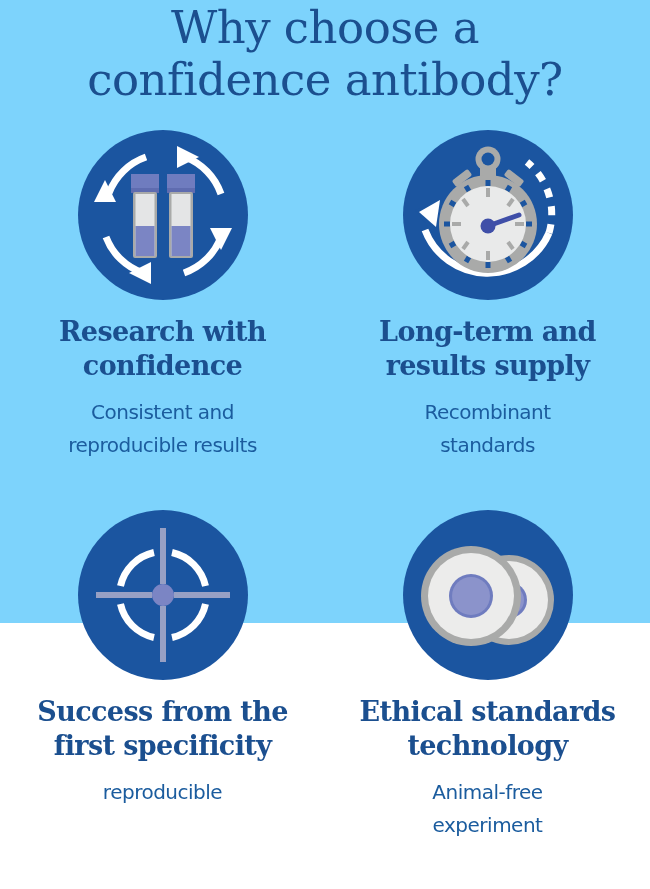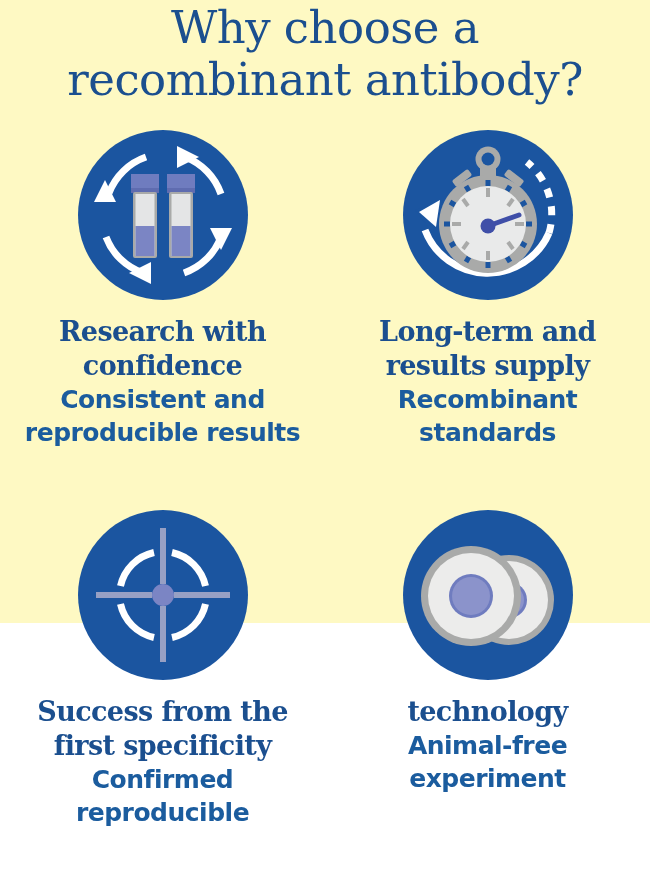--- a/index.html
+++ b/index.html
@@ -10,21 +10,21 @@
   body {
     width: 650px;
     height: 889px;
     overflow: hidden;
     font-family: "DejaVu Sans", sans-serif;
   }
   .infographic {
     position: relative;
     width: 650px;
     height: 623px;
-    background: #fef9c3;
+    background: #7dd3fc;
   }
 
   
   .title {
     position: absolute;
     top: 2px;
     left: 0;
     width: 650px;
     text-align: center;
     font-family: "DejaVu Serif", serif;
@@ -64,39 +64,40 @@
     font-family: "DejaVu Serif", serif;
     font-weight: 700;
     font-size: 27px;
     line-height: 34px;
     color: #1b4f8f;
     text-align: center;
     letter-spacing: -0.6px;
     width: 320px;
   }
   .subtext {
+    margin-top: 13px;
     font-family: "DejaVu Sans", sans-serif;
-    font-weight: 700;
-    font-size: 25px;
+    font-weight: 400;
+    font-size: 20px;
     line-height: 33px;
     color: #1b5c9e;
     text-align: center;
     letter-spacing: -0.5px;
     width: 322px;
   }
   .heading .l, .subtext .l { display: block; white-space: nowrap; }
 </style>
 </head>
 <body>
 
 <div class="infographic">
 
   <div class="title">
     <span class="line">Why choose a</span>
-    <span class="line">recombinant antibody?</span>
+    <span class="line">confidence antibody?</span>
   </div>
 
   <div class="grid">
 
     <div class="cell">
       <div class="icon-wrap">
         <svg viewBox="0 0 170 170" xmlns="http://www.w3.org/2000/svg">
           <circle cx="85" cy="85" r="85" fill="#1b55a0"></circle>
 
           <g>
@@ -230,21 +231,20 @@
           </g>
 
           <circle cx="85" cy="85" r="11" fill="#7b85c4"></circle>
         </svg>
       </div>
       <div class="heading">
         <span class="l">Success from the</span>
         <span class="l">first specificity</span>
       </div>
       <div class="subtext">
-        <span class="l">Confirmed</span>
         <span class="l">reproducible</span>
       </div>
     </div>
 
     <div class="cell">
       <div class="icon-wrap">
         <svg viewBox="0 0 170 170" xmlns="http://www.w3.org/2000/svg">
           <circle cx="85" cy="85" r="85" fill="#1b55a0"></circle>
 
           <circle cx="106" cy="90" r="45" fill="#a9aaa9"></circle>
@@ -252,20 +252,21 @@
           <circle cx="106" cy="90" r="18" fill="#6f7cbf"></circle>
           <circle cx="106" cy="90" r="15" fill="#8b93cb"></circle>
 
           <circle cx="68" cy="86" r="50" fill="#a9aaa9"></circle>
           <circle cx="68" cy="86" r="43" fill="#ececeb"></circle>
           <circle cx="68" cy="86" r="22" fill="#6f7cbf"></circle>
           <circle cx="68" cy="86" r="19" fill="#8b93cb"></circle>
         </svg>
       </div>
       <div class="heading">
+        <span class="l">Ethical standards</span>
         <span class="l">technology</span>
       </div>
       <div class="subtext">
         <span class="l">Animal-free</span>
         <span class="l">experiment</span>
       </div>
     </div>
 
   </div>
 </div>

